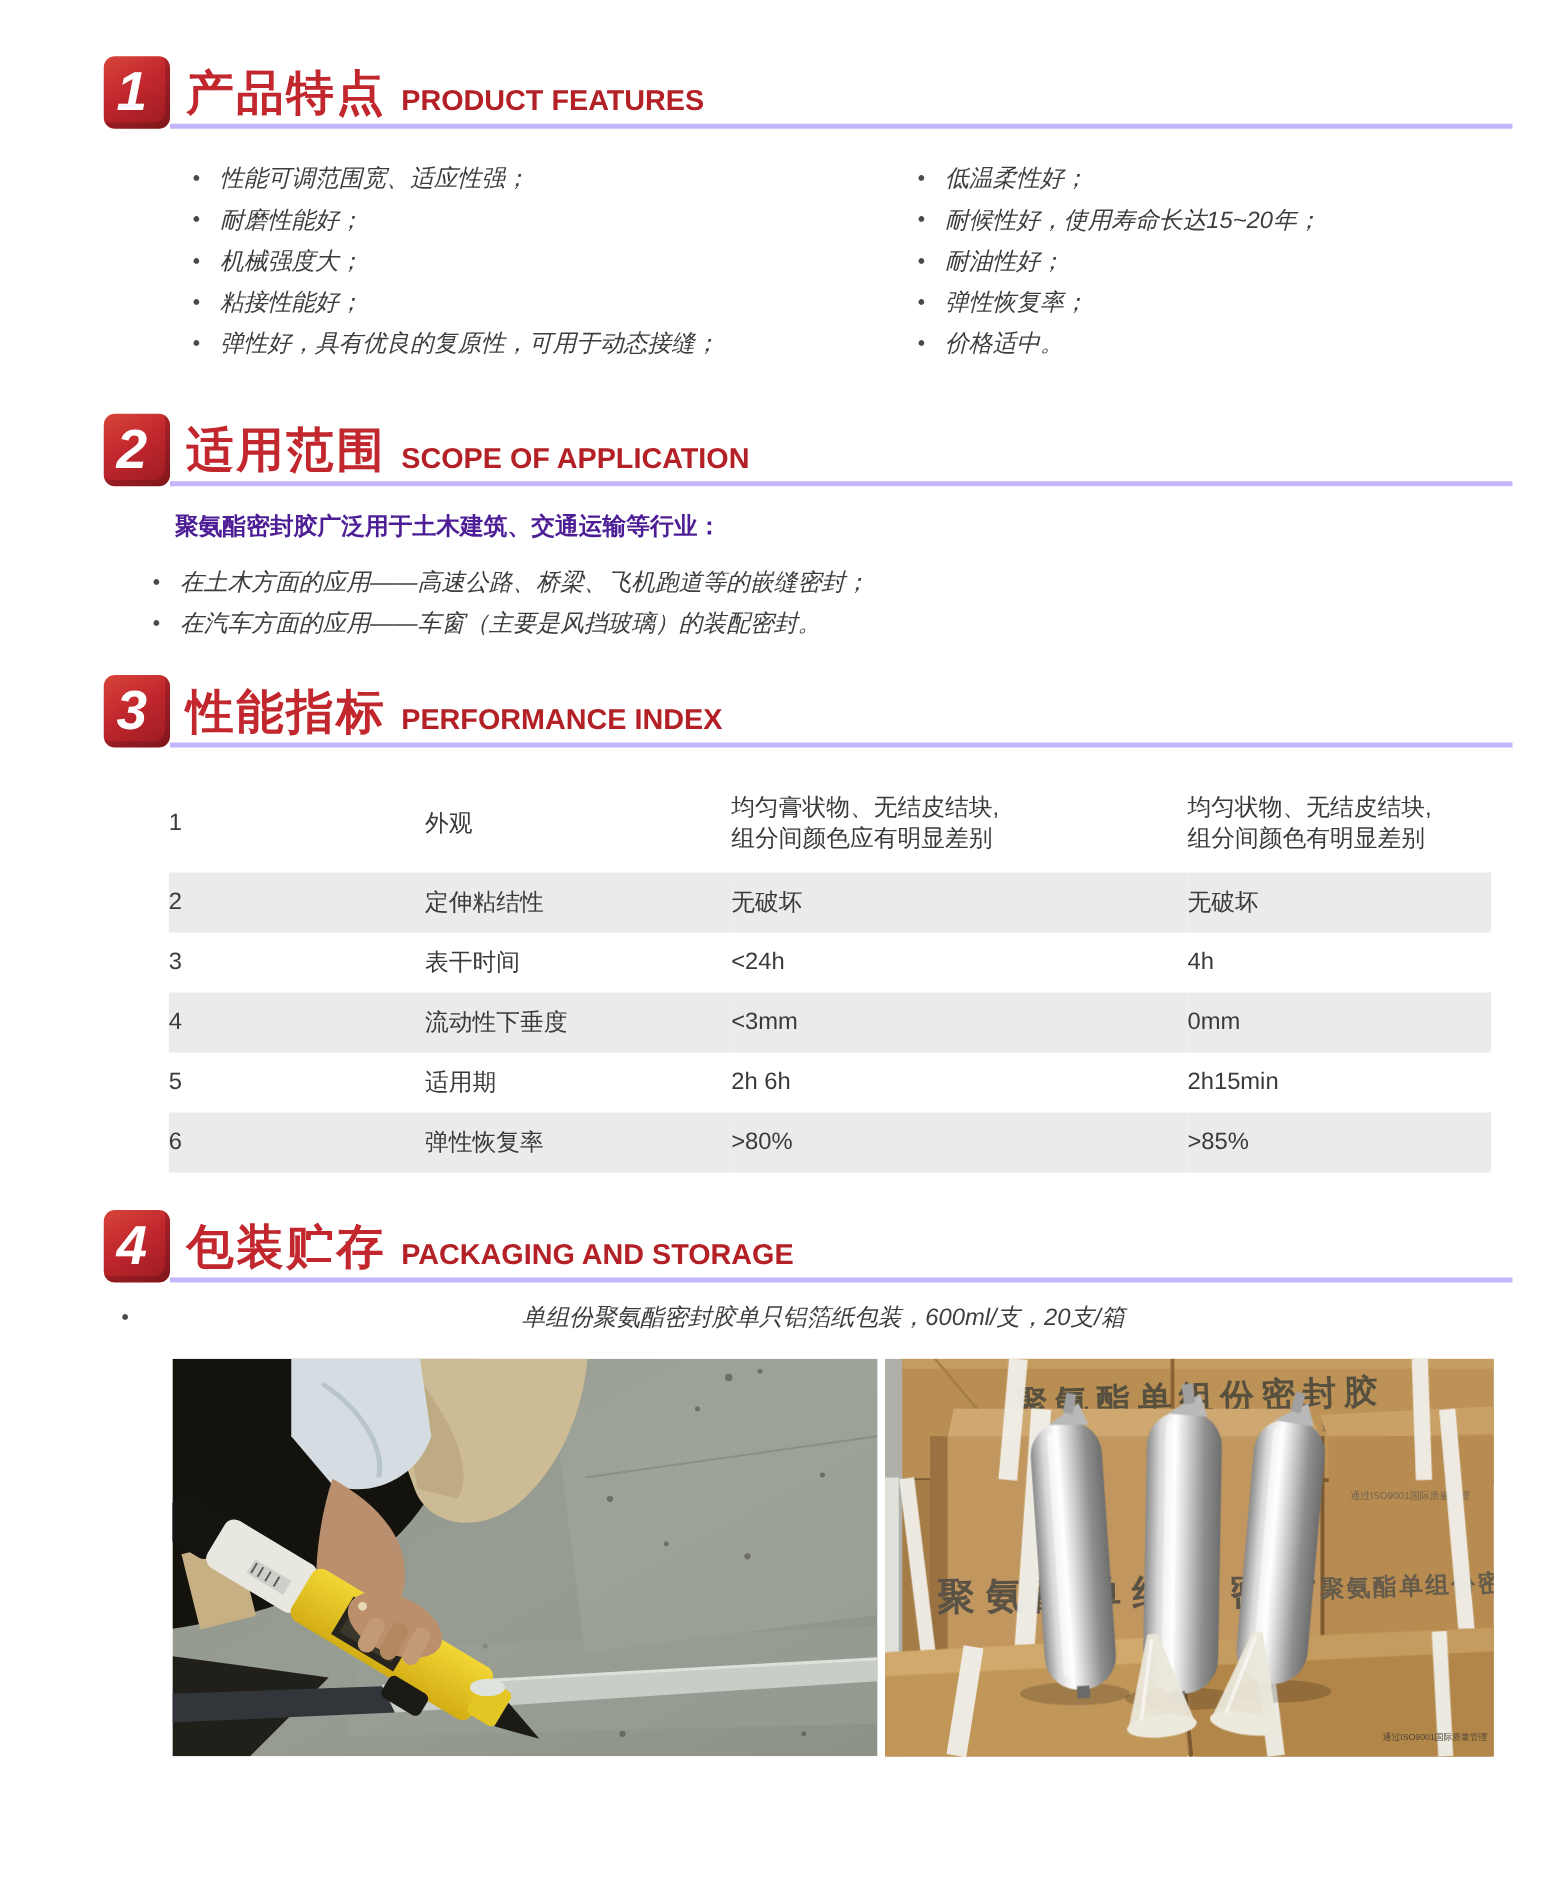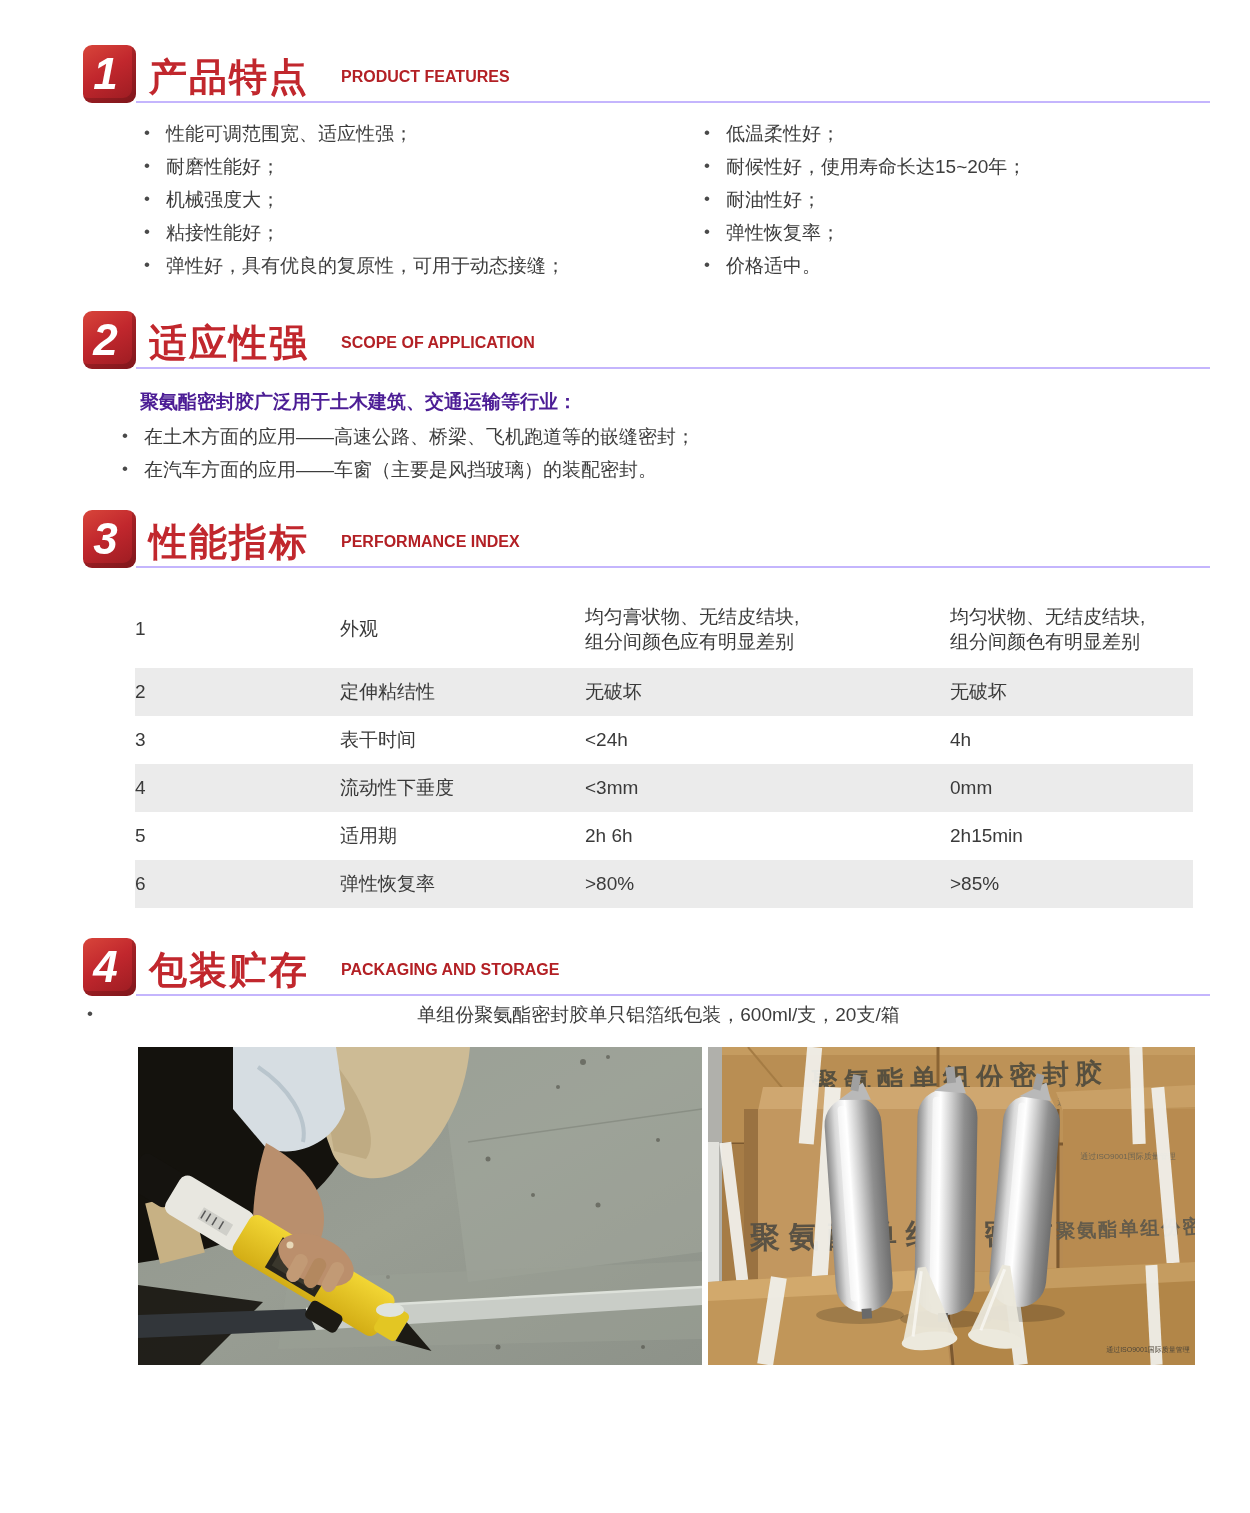--- a/index.html
+++ b/index.html
@@ -10,24 +10,24 @@
   }
   .sec { margin:0 40px 0 83px; }
   .sec-head { display:flex; align-items:flex-end; }
   .badge {
     width:53px; height:58px; border-radius:9px; flex:0 0 auto;
     background:linear-gradient(150deg,#d8453a 0%,#c1272d 45%,#991b21 100%);
     box-shadow:inset -4px -5px 0 rgba(0,0,0,.16);
     color:#fff; font-size:44px; font-weight:bold; font-style:italic;
     display:flex; align-items:center; justify-content:center; padding-right:8px;
   }
-  .head-line { flex:1; border-bottom:2px solid #c4b5fd; display:flex; align-items:center; padding:0 0 5px 13px;gap:20px; }
+  .head-line { flex:1; border-bottom:4px solid #c4b5fd; display:flex; align-items:flex-end; padding:0 0 5px 13px; }
   .title-cn { color:#c1272d; font-size:38px; font-weight:900; letter-spacing:2px; line-height:1; }
-  .title-en { color:#b32025; font-size:16px; font-weight:bold; margin-left:12px; letter-spacing:0; }
-  ul.blist { list-style:none; margin:2px; padding:0; }
+  .title-en { color:#b32025; font-size:23px; font-weight:bold; margin-left:12px; letter-spacing:0; }
+  ul.blist { list-style:none; margin:12px; padding:0;font-style:italic; }
   ul.blist li { font-size:19px; color:#3d3d3d; line-height:33px; position:relative; padding-left:24px; }
   ul.blist li::before { content:"•"; position:absolute; left:2px; top:-1px; color:#4a4a4a; font-size:17px; }
   .feature-cols { display:flex; margin:12px 0 0 57px; }
   .feature-cols .colL { width:556px; }
   .scope-body { margin:16px 0 0 57px; }
   .scope-intro { font-weight:bold; color:#4c1d95; font-size:19px; line-height:33px; }
   .scope-note { font-weight:bold; color:#1d1d1d; font-size:19px; line-height:34px; width:1032px; margin-top:1px; }
   table.perf { border-collapse:collapse; margin:22px 0 0 52px; width:1058px; font-size:19px; color:#3a3a3a; table-layout:fixed; }
   table.perf td { padding:11px 10px 11px 0; vertical-align:middle; }
   table.perf tr.gray { background:#ebebeb; }
@@ -70,21 +70,21 @@
         <li>弹性恢复率；</li>
         <li>价格适中。</li>
       </ul>
     </div>
   </div>
 
   <div class="sec" style="margin-top:27px">
     <div class="sec-head">
       <div class="badge">2</div>
       <div class="head-line">
-        <span class="title-cn">适应性强</span>
+        <span class="title-cn">适用范围</span>
         <span class="title-en">SCOPE OF APPLICATION</span>
       </div>
     </div>
     <div class="scope-body">
       <div class="scope-intro">聚氨酯密封胶广泛用于土木建筑、交通运输等行业：</div>
       <ul class="blist" style="margin-left:-20px">
         <li>在土木方面的应用——高速公路、桥梁、飞机跑道等的嵌缝密封；</li>
         <li>在汽车方面的应用——车窗（主要是风挡玻璃）的装配密封。</li>
       </ul>
     </div>

